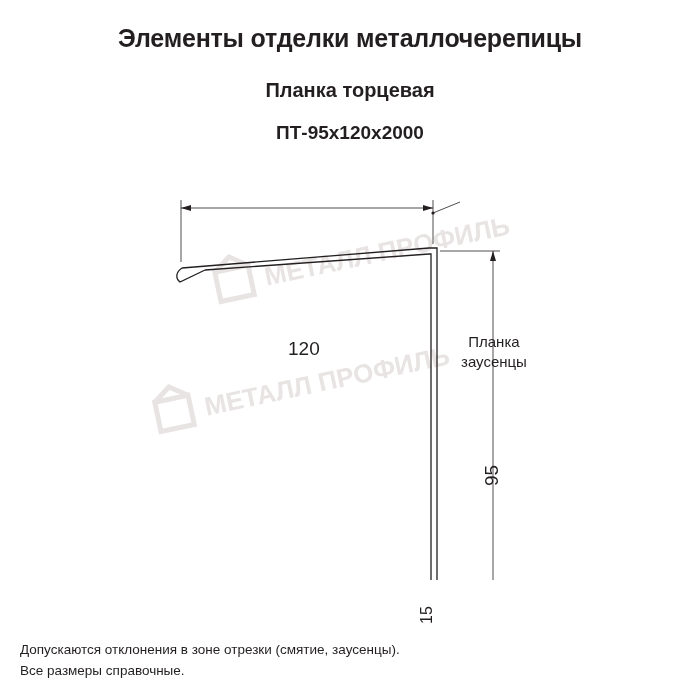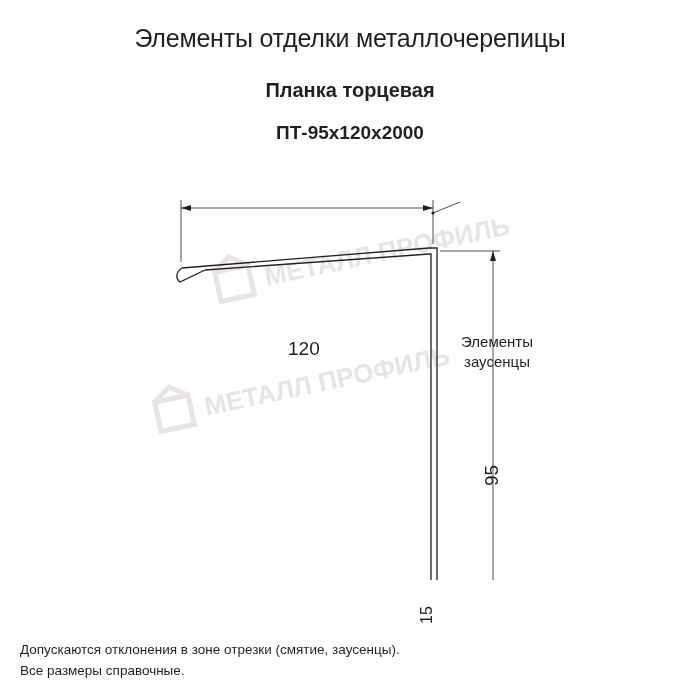--- a/index.html
+++ b/index.html
@@ -22,21 +22,21 @@
   }
   .title-block {
     position: absolute;
     top: 0;
     left: 0;
     width: 700px;
     text-align: center;
   }
   .main-title {
     font-size: 25px;
-    font-weight: normal;
+    font-weight: bold;
     margin-top: 24px;
     letter-spacing: -0.2px;
   }
   .sub-title {
     font-size: 20px;
     font-weight: bold;
     margin-top: 26px;
   }
   .code-title {
     font-size: 19px;
@@ -160,21 +160,21 @@
         <path d="M433 63 L460 52" stroke-width="0.8"></path>
         <circle cx="433" cy="63" r="1.6" fill="#231f20" stroke="none"></circle>
       </g>
     </svg>
 
     <div class="label label-120">120</div>
     <div class="label label-95">95</div>
     <div class="label label-15">15</div>
 
     <div class="label label-face">
-      <div>Элементы</div>
+      <div>Планка</div>
       <div>заусенцы</div>
     </div>
   </div>
 
   <div class="footer">
     <div>Допускаются отклонения в зоне отрезки (смятие, заусенцы).</div>
     <div>Все размеры справочные.</div>
   </div>
 
 </div>

